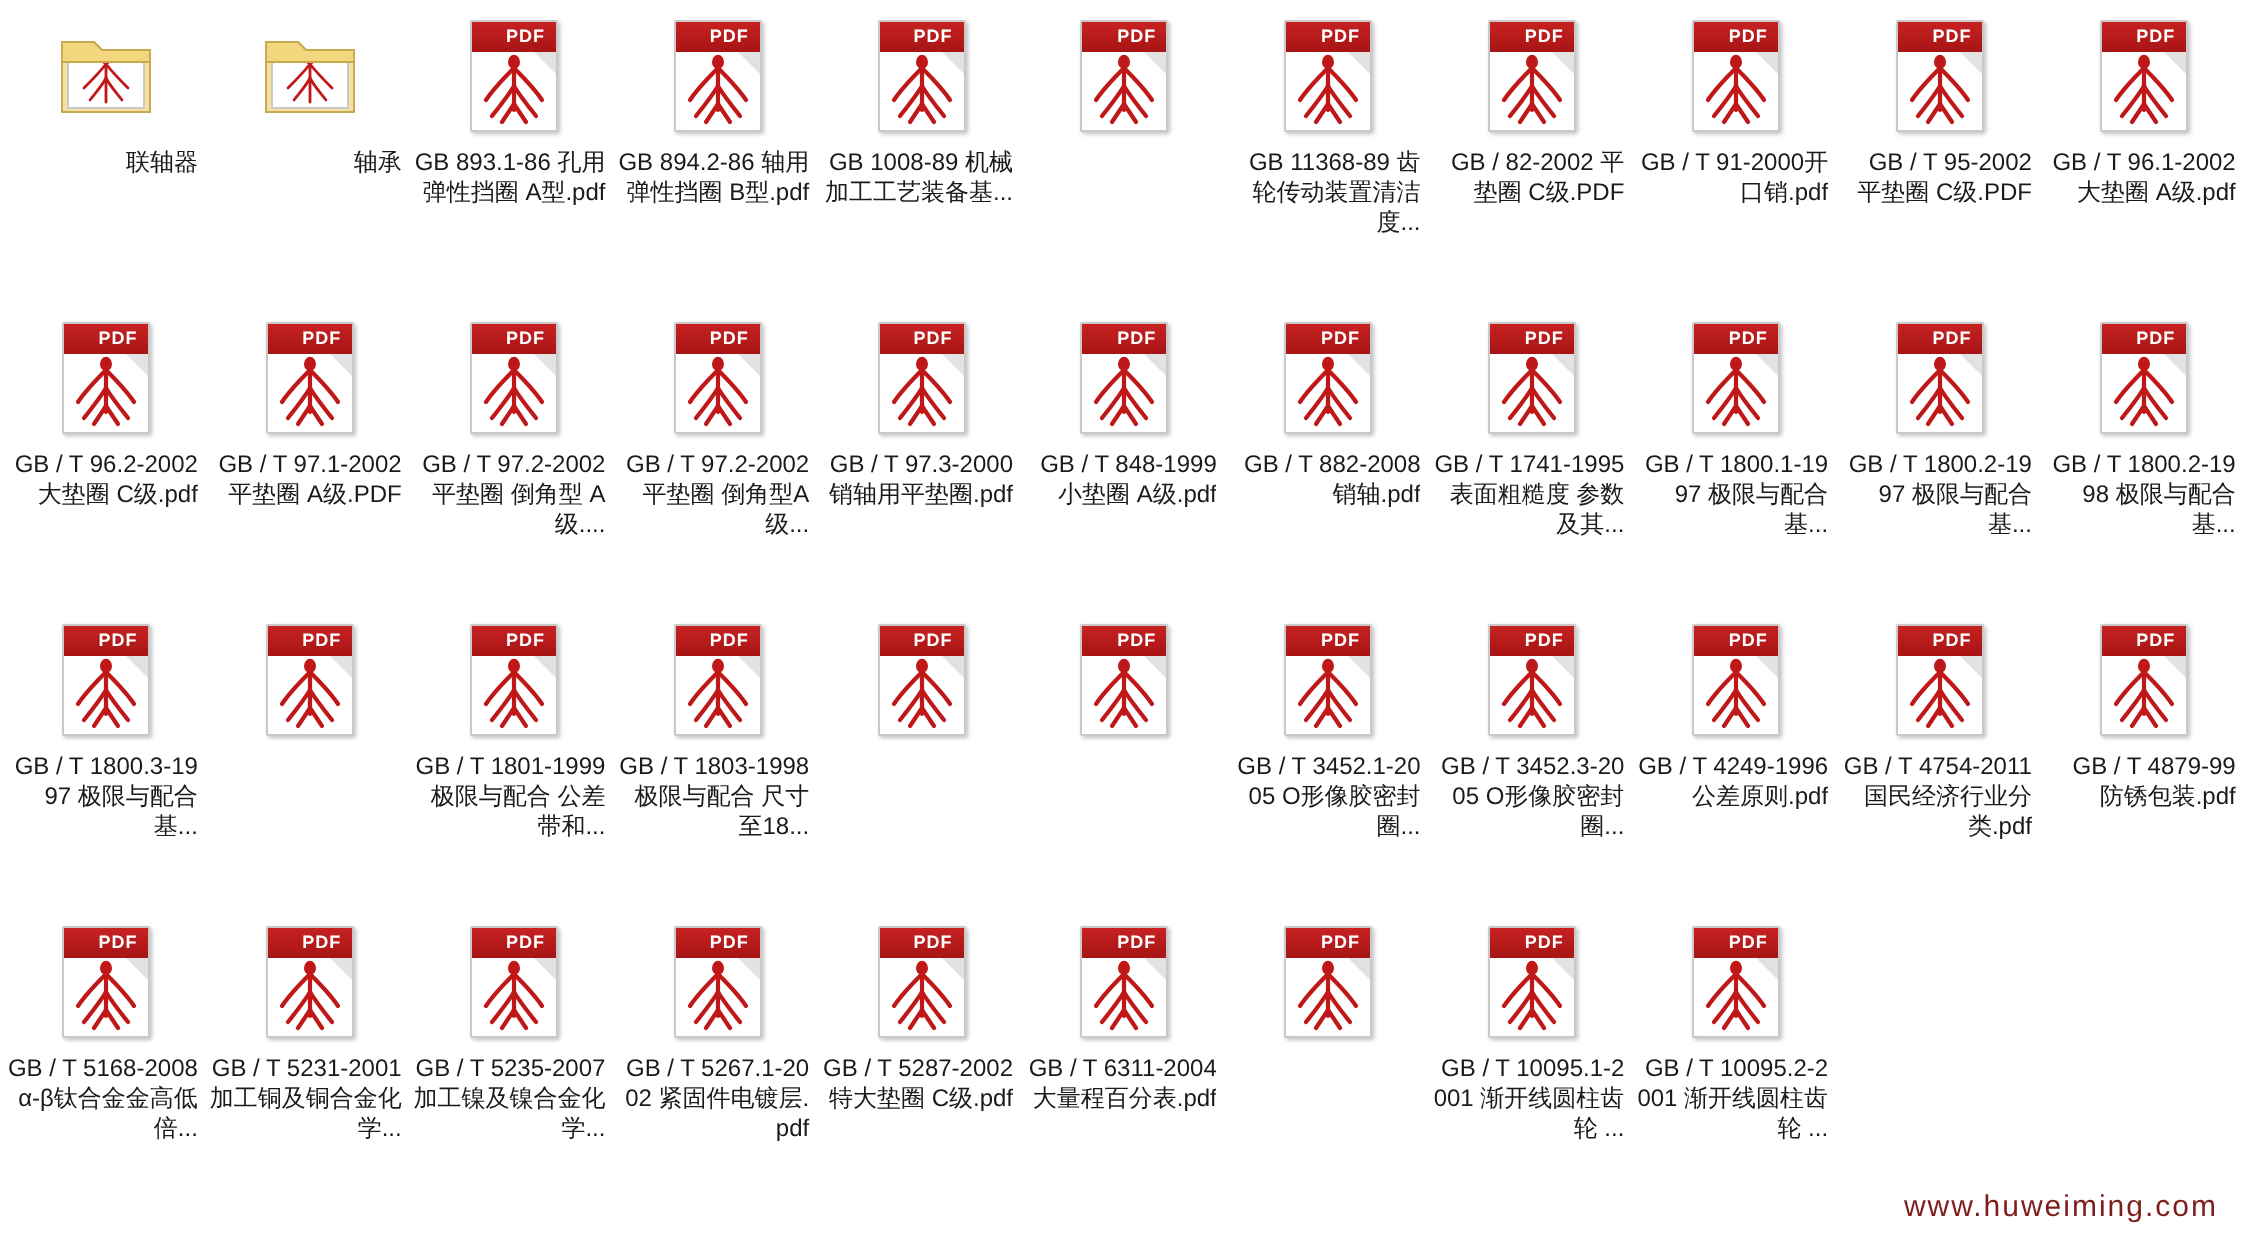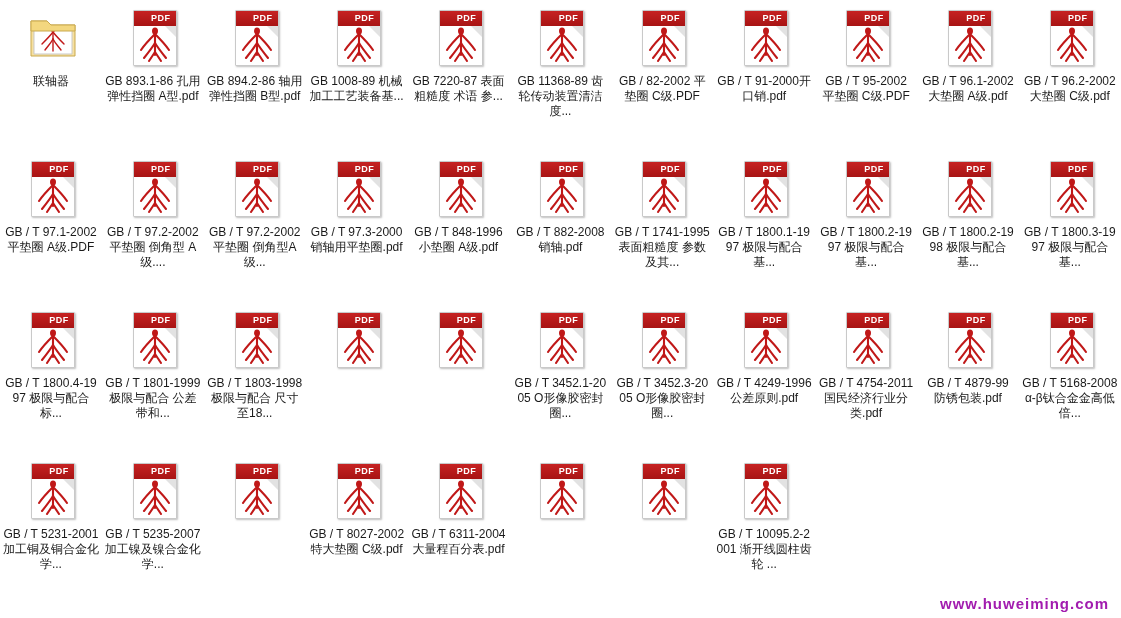--- a/index.html
+++ b/index.html
@@ -86,39 +86,39 @@
   
   .folder-icon {
     position: absolute;
     left: 6px;
     top: 4px;
     width: 48px;
     height: 48px;
   }
   .caption {
     width: 96px;
-    text-align: center;
+    text-align: right;
     font-size: 12px;
     line-height: 15px;
     color: #1a1a1a;
     word-break: break-all;
     font-family: "Liberation Sans", sans-serif;
     max-height: 76px;
     overflow: hidden;
   }
   .caption.folder-caption {
     font-weight: normal;
   }
   #watermark {
     position: absolute;
     right: 12px;
     bottom: 6px;
-    color: #a21caf;
+    color: #7f1d1d;
     font-size: 15px;
-    font-weight: bold;
+    font-weight: normal;
     letter-spacing: 1px;
     font-family: "Liberation Sans", sans-serif;
   }
 </style>
 </head>
 <body>
 
 <div id="grid">
     <div class="item">
       <div class="icon-wrap">
@@ -133,20 +133,38 @@
     <path d="M24 27 C26 31, 29 34, 32 38"></path>
   </g>
   <ellipse cx="24" cy="18" rx="2" ry="2.4" fill="#c01818"></ellipse>
   <path d="M2 9 h16 l4 4 h24 v6 h-44 z" fill="#f3d77f" stroke="#c9a94e" stroke-width="1"></path>
 </svg></div>
       </div>
       <div class="caption folder-caption">联轴器</div>
     </div>
     <div class="item">
       <div class="icon-wrap">
+        <div class="folder-icon"><svg viewBox="0 0 48 48" xmlns="http://www.w3.org/2000/svg" width="48" height="48">
+  <path d="M2 9 h16 l4 4 h24 v31 h-44 z" fill="#f6e0a0" stroke="#c9a94e" stroke-width="1"></path>
+  <path d="M5 14 h38 v28 h-38 z" fill="#ffffff" stroke="#c9c9c9" stroke-width="1"></path>
+  <g stroke="#c01818" stroke-width="1.4" fill="none" stroke-linecap="round">
+    <path d="M24 17 v22"></path>
+    <path d="M24 20 C21 24, 17 28, 13 32"></path>
+    <path d="M24 20 C27 24, 31 28, 35 32"></path>
+    <path d="M24 27 C22 31, 19 34, 16 38"></path>
+    <path d="M24 27 C26 31, 29 34, 32 38"></path>
+  </g>
+  <ellipse cx="24" cy="18" rx="2" ry="2.4" fill="#c01818"></ellipse>
+  <path d="M2 9 h16 l4 4 h24 v6 h-44 z" fill="#f3d77f" stroke="#c9a94e" stroke-width="1"></path>
+</svg></div>
+      </div>
+      <div class="caption folder-caption">轴承</div>
+    </div>
+    <div class="item">
+      <div class="icon-wrap">
         <div class="pdf-icon">
           <div class="band">
             <span>PDF</span>
           </div>
           <div class="corner"></div>
           <div class="glyph"><svg viewBox="0 0 42 40" xmlns="http://www.w3.org/2000/svg" width="42" height="40">
   <g fill="none" stroke="#c01818" stroke-width="2.1" stroke-linecap="round">
     <path d="M21 4 C21 13, 21 20, 21 30"></path>
     <path d="M21 9 C16 14, 11 19, 7 25"></path>
     <path d="M21 9 C26 14, 31 19, 35 25"></path>
@@ -221,21 +239,20 @@
     <path d="M21 9 C26 14, 31 19, 35 25"></path>
     <path d="M21 18 C18 23, 14 28, 10 33"></path>
     <path d="M21 18 C24 23, 28 28, 32 33"></path>
     <path d="M21 27 C19 30, 17 33, 15 36"></path>
     <path d="M21 27 C23 30, 25 33, 27 36"></path>
   </g>
   <ellipse cx="21" cy="6" rx="3" ry="3.6" fill="#c01818"></ellipse>
 </svg></div>
         </div>
       </div>
-      <div class="caption">GB 7220-87 表面粗糙度 术语 参...</div>
     </div>
     <div class="item">
       <div class="icon-wrap">
         <div class="pdf-icon">
           <div class="band">
             <span>PDF</span>
           </div>
           <div class="corner"></div>
           <div class="glyph"><svg viewBox="0 0 42 40" xmlns="http://www.w3.org/2000/svg" width="42" height="40">
   <g fill="none" stroke="#c01818" stroke-width="2.1" stroke-linecap="round">
@@ -474,21 +491,21 @@
     <path d="M21 9 C26 14, 31 19, 35 25"></path>
     <path d="M21 18 C18 23, 14 28, 10 33"></path>
     <path d="M21 18 C24 23, 28 28, 32 33"></path>
     <path d="M21 27 C19 30, 17 33, 15 36"></path>
     <path d="M21 27 C23 30, 25 33, 27 36"></path>
   </g>
   <ellipse cx="21" cy="6" rx="3" ry="3.6" fill="#c01818"></ellipse>
 </svg></div>
         </div>
       </div>
-      <div class="caption">GB / T 848-1996 小垫圈 A级.pdf</div>
+      <div class="caption">GB / T 848-1999 小垫圈 A级.pdf</div>
     </div>
     <div class="item">
       <div class="icon-wrap">
         <div class="pdf-icon">
           <div class="band">
             <span>PDF</span>
           </div>
           <div class="corner"></div>
           <div class="glyph"><svg viewBox="0 0 42 40" xmlns="http://www.w3.org/2000/svg" width="42" height="40">
   <g fill="none" stroke="#c01818" stroke-width="2.1" stroke-linecap="round">
@@ -635,21 +652,20 @@
     <path d="M21 9 C26 14, 31 19, 35 25"></path>
     <path d="M21 18 C18 23, 14 28, 10 33"></path>
     <path d="M21 18 C24 23, 28 28, 32 33"></path>
     <path d="M21 27 C19 30, 17 33, 15 36"></path>
     <path d="M21 27 C23 30, 25 33, 27 36"></path>
   </g>
   <ellipse cx="21" cy="6" rx="3" ry="3.6" fill="#c01818"></ellipse>
 </svg></div>
         </div>
       </div>
-      <div class="caption">GB / T 1800.4-1997 极限与配合 标...</div>
     </div>
     <div class="item">
       <div class="icon-wrap">
         <div class="pdf-icon">
           <div class="band">
             <span>PDF</span>
           </div>
           <div class="corner"></div>
           <div class="glyph"><svg viewBox="0 0 42 40" xmlns="http://www.w3.org/2000/svg" width="42" height="40">
   <g fill="none" stroke="#c01818" stroke-width="2.1" stroke-linecap="round">
@@ -932,43 +948,44 @@
     <path d="M21 9 C26 14, 31 19, 35 25"></path>
     <path d="M21 18 C18 23, 14 28, 10 33"></path>
     <path d="M21 18 C24 23, 28 28, 32 33"></path>
     <path d="M21 27 C19 30, 17 33, 15 36"></path>
     <path d="M21 27 C23 30, 25 33, 27 36"></path>
   </g>
   <ellipse cx="21" cy="6" rx="3" ry="3.6" fill="#c01818"></ellipse>
 </svg></div>
         </div>
       </div>
-    </div>
-    <div class="item">
-      <div class="icon-wrap">
-        <div class="pdf-icon">
-          <div class="band">
-            <span>PDF</span>
-          </div>
-          <div class="corner"></div>
-          <div class="glyph"><svg viewBox="0 0 42 40" xmlns="http://www.w3.org/2000/svg" width="42" height="40">
-  <g fill="none" stroke="#c01818" stroke-width="2.1" stroke-linecap="round">
-    <path d="M21 4 C21 13, 21 20, 21 30"></path>
-    <path d="M21 9 C16 14, 11 19, 7 25"></path>
-    <path d="M21 9 C26 14, 31 19, 35 25"></path>
-    <path d="M21 18 C18 23, 14 28, 10 33"></path>
-    <path d="M21 18 C24 23, 28 28, 32 33"></path>
-    <path d="M21 27 C19 30, 17 33, 15 36"></path>
-    <path d="M21 27 C23 30, 25 33, 27 36"></path>
-  </g>
-  <ellipse cx="21" cy="6" rx="3" ry="3.6" fill="#c01818"></ellipse>
-</svg></div>
-        </div>
-      </div>
-      <div class="caption">GB / T 8027-2002 特大垫圈 C级.pdf</div>
+      <div class="caption">GB / T 5267.1-2002 紧固件电镀层.pdf</div>
+    </div>
+    <div class="item">
+      <div class="icon-wrap">
+        <div class="pdf-icon">
+          <div class="band">
+            <span>PDF</span>
+          </div>
+          <div class="corner"></div>
+          <div class="glyph"><svg viewBox="0 0 42 40" xmlns="http://www.w3.org/2000/svg" width="42" height="40">
+  <g fill="none" stroke="#c01818" stroke-width="2.1" stroke-linecap="round">
+    <path d="M21 4 C21 13, 21 20, 21 30"></path>
+    <path d="M21 9 C16 14, 11 19, 7 25"></path>
+    <path d="M21 9 C26 14, 31 19, 35 25"></path>
+    <path d="M21 18 C18 23, 14 28, 10 33"></path>
+    <path d="M21 18 C24 23, 28 28, 32 33"></path>
+    <path d="M21 27 C19 30, 17 33, 15 36"></path>
+    <path d="M21 27 C23 30, 25 33, 27 36"></path>
+  </g>
+  <ellipse cx="21" cy="6" rx="3" ry="3.6" fill="#c01818"></ellipse>
+</svg></div>
+        </div>
+      </div>
+      <div class="caption">GB / T 5287-2002 特大垫圈 C级.pdf</div>
     </div>
     <div class="item">
       <div class="icon-wrap">
         <div class="pdf-icon">
           <div class="band">
             <span>PDF</span>
           </div>
           <div class="corner"></div>
           <div class="glyph"><svg viewBox="0 0 42 40" xmlns="http://www.w3.org/2000/svg" width="42" height="40">
   <g fill="none" stroke="#c01818" stroke-width="2.1" stroke-linecap="round">
@@ -1022,20 +1039,21 @@
     <path d="M21 9 C26 14, 31 19, 35 25"></path>
     <path d="M21 18 C18 23, 14 28, 10 33"></path>
     <path d="M21 18 C24 23, 28 28, 32 33"></path>
     <path d="M21 27 C19 30, 17 33, 15 36"></path>
     <path d="M21 27 C23 30, 25 33, 27 36"></path>
   </g>
   <ellipse cx="21" cy="6" rx="3" ry="3.6" fill="#c01818"></ellipse>
 </svg></div>
         </div>
       </div>
+      <div class="caption">GB / T 10095.1-2001 渐开线圆柱齿轮 ...</div>
     </div>
     <div class="item">
       <div class="icon-wrap">
         <div class="pdf-icon">
           <div class="band">
             <span>PDF</span>
           </div>
           <div class="corner"></div>
           <div class="glyph"><svg viewBox="0 0 42 40" xmlns="http://www.w3.org/2000/svg" width="42" height="40">
   <g fill="none" stroke="#c01818" stroke-width="2.1" stroke-linecap="round">

